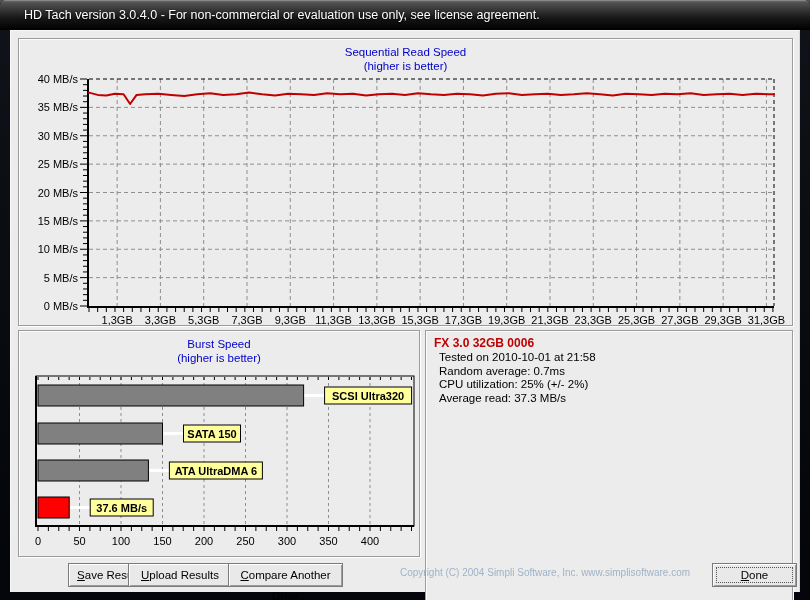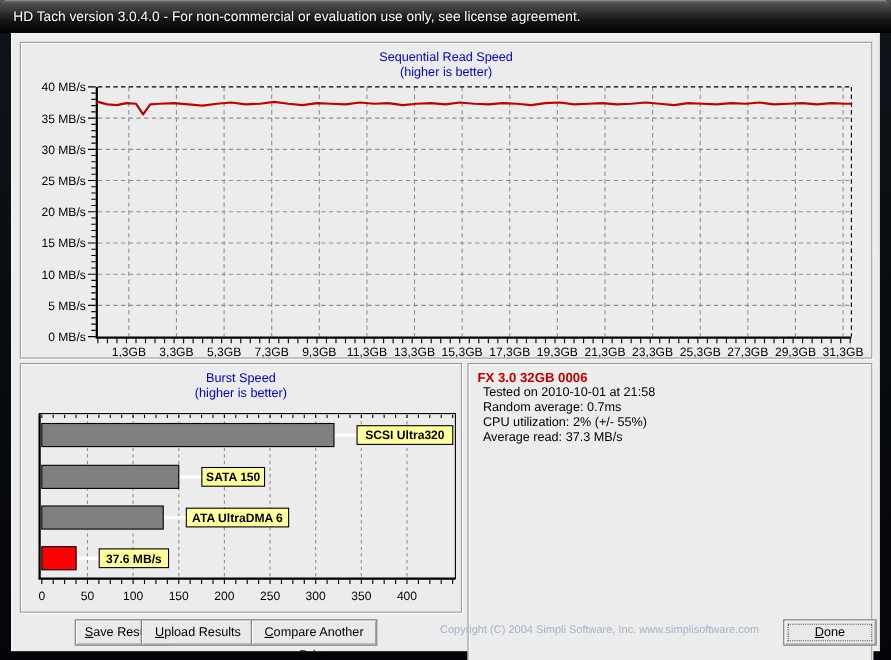--- a/index.html
+++ b/index.html
@@ -9,21 +9,21 @@
     background:linear-gradient(180deg,#10141a 0%,#070a0e 60%,#03050a 100%);
     font-family:"Liberation Sans", sans-serif;
     border-radius:5px 5px 0 0;overflow:hidden;
   }
   .titlebar{
     position:absolute;left:0;top:0;width:810px;height:30px;
     background:linear-gradient(180deg,#9a9a9a 0%,#565656 6%,#303030 38%,#161616 62%,#000 100%);
     border-radius:5px 5px 0 0;
     color:#fff;font-size:12.5px;line-height:30px;
     text-shadow:0 1px 2px #000;
-    padding-left:12px;cursor:default;
+    padding-left:24px;cursor:default;
   }
   .client{
     position:absolute;left:10px;top:30px;width:790px;height:562px;
     background:#ececec;
     box-shadow:inset 1px 1px 0 #f8f8f8, inset -1px 0 0 #d8d8d8;
   }
   .panel{
     position:absolute;background:#ececec;
     border:1px solid #9b9b9b;
     box-shadow:inset 1px 1px 0 #fdfdfd, 1px 1px 0 #ffffff;
@@ -380,21 +380,21 @@
           <text x="309.5" y="214" text-anchor="middle" font-size="11px" fill="#000">350</text>
           <text x="351" y="214" text-anchor="middle" font-size="11px" fill="#000">400</text>
         </svg>
     </div>
 
     <div class="panel info-panel">
       <div class="drive-name">FX 3.0 32GB 0006</div>
       <div class="stats" id="infoStats">
           <div>Tested on 2010-10-01 at 21:58</div>
           <div>Random average: 0.7ms</div>
-          <div>CPU utilization: 2% (+/- 55%)</div>
+          <div>CPU utilization: 25% (+/- 2%)</div>
           <div>Average read: 37.3 MB/s</div>
         </div>
     </div>
 
     <button class="btn btn-save" id="btn-save"><span><u>S</u>ave Results</span></button>
     <button class="btn btn-upload" id="btn-upload"><span><u>U</u>pload Results</span></button>
     <button class="btn btn-compare" id="btn-compare"><span><u>C</u>ompare Another Drive</span></button>
     <span class="copyright">Copyright (C) 2004 Simpli Software, Inc. www.simplisoftware.com</span>
     <button class="btn btn-done" id="btn-done"><span class="focus"></span><span><u>D</u>one</span></button>
 

